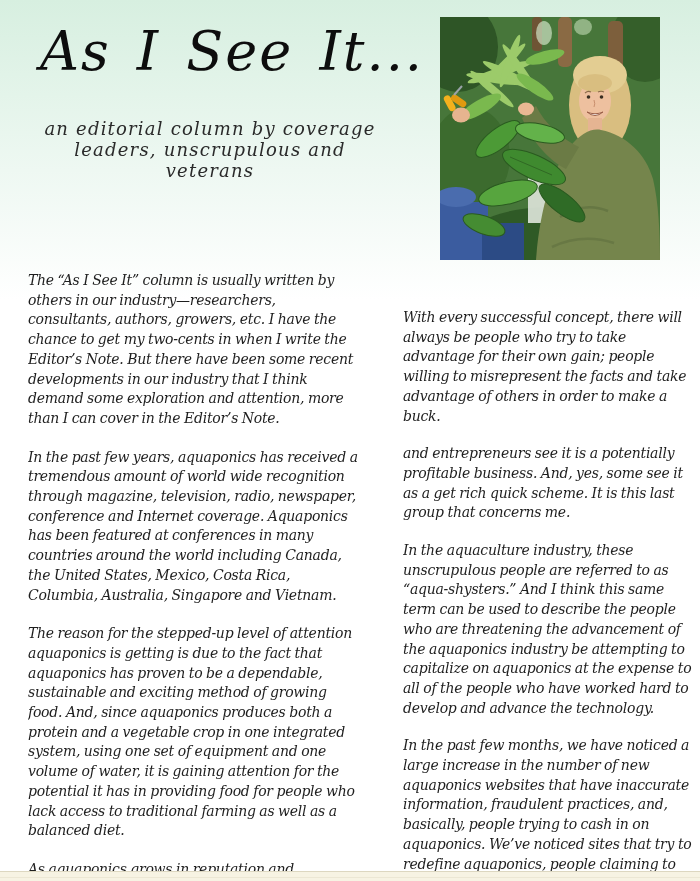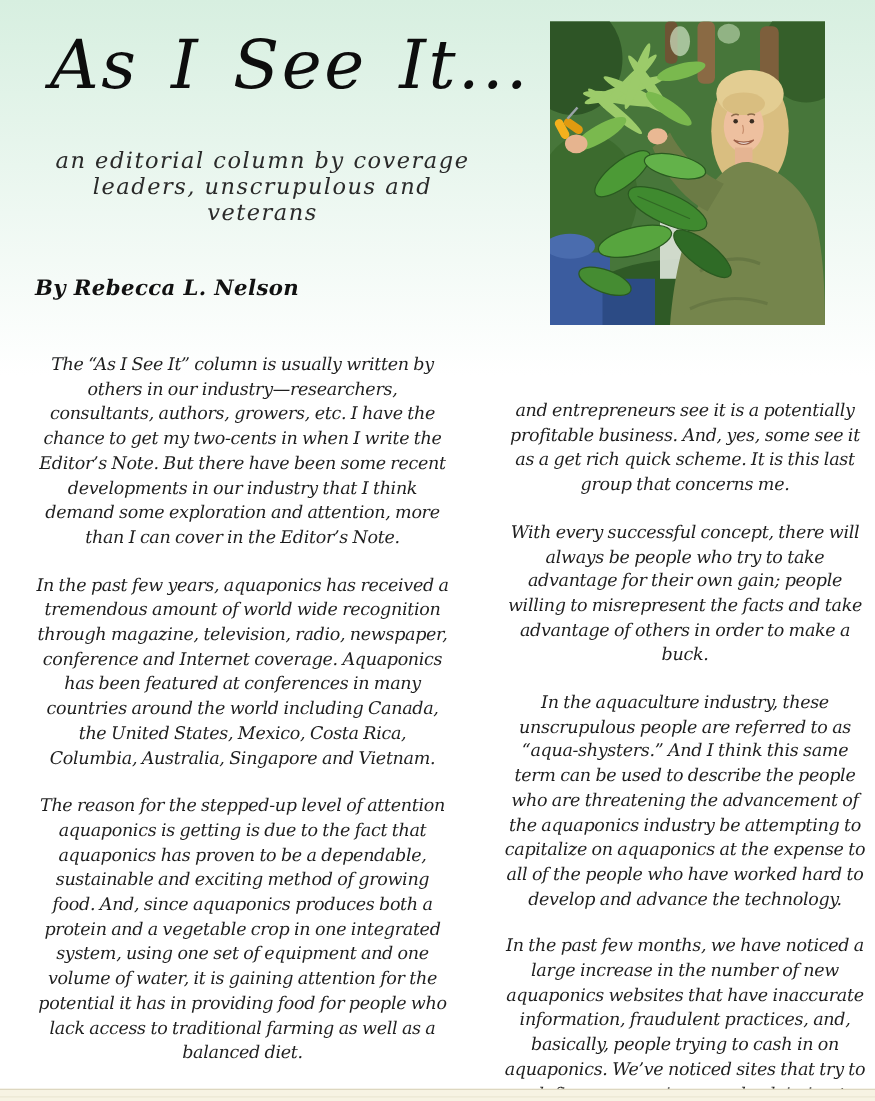--- a/index.html
+++ b/index.html
@@ -41,21 +41,21 @@
     position:absolute;left:440px;top:17px;width:220px;height:243px;
     overflow:hidden;
   }
   .photo svg{display:block;width:100%;height:100%;}
   .col{
     position:absolute;overflow:hidden;
     font-size:14px;line-height:19.7px;
     letter-spacing:-0.25px;word-spacing:-0.5px;
     text-align:left;
   }
-  .col p{margin:12px 0 19px 0;text-align:center;}
+  .col p{margin:0 0 19px 0;}
   .col-left{left:28px;top:271px;width:332px;height:600px;}
   .col-right{left:403px;top:308px;width:290px;height:564px;}
   .col-right p{margin-bottom:18px;}
   .footer-strip{
     position:absolute;left:0;bottom:0;width:700px;height:10px;
     background:var(--footer_bg);
     border-top:1px solid var(--footer_border);
   }
   .footer-strip::after{
     content:"";display:block;height:1px;margin-top:5px;background:#ece7d4;
@@ -66,21 +66,20 @@
 
 <div class="page">
 
   <h1 class="title">As I See It...</h1>
 
   <div class="subtitle">
     <div>an editorial column by coverage</div>
     <div>leaders, unscrupulous and veterans</div>
   </div>
 
-  <div class="byline">By Rebecca L. Nelson</div>
 
   <figure class="photo">
     <svg viewBox="0 0 220 243" preserveAspectRatio="none">
 
       <rect width="220" height="243" fill="#47763a"></rect>
       <ellipse cx="18" cy="30" rx="40" ry="45" fill="#2e5526"></ellipse>
       <ellipse cx="205" cy="25" rx="35" ry="40" fill="#355f2a"></ellipse>
       <ellipse cx="110" cy="230" rx="90" ry="40" fill="#2f5a26"></ellipse>
       <ellipse cx="30" cy="140" rx="40" ry="50" fill="#3c6b2e"></ellipse>
 
@@ -149,22 +148,22 @@
   </figure>
 
   <div class="col col-left">
     <p>The “As I See It” column is usually written by others in our industry—researchers, consultants, authors, growers, etc. I have the chance to get my two-cents in when I write the Editor’s Note.  But there have been some recent developments in our industry that I think demand some exploration and attention, more than I can cover in the Editor’s Note.</p>
     <p>In the past few years, aquaponics has received a tremendous amount of world wide recognition through magazine, television, radio, newspaper, conference and Internet coverage. Aquaponics has been featured at conferences in many countries around the world including Canada, the United States, Mexico, Costa Rica, Columbia, Australia, Singapore and Vietnam.</p>
     <p>The reason for the stepped-up level of attention aquaponics is getting is due to the fact that aquaponics has proven to be a dependable, sustainable and exciting method of growing food. And, since aquaponics produces both a protein and a vegetable crop in one integrated system, using one set of equipment and one volume of water, it is gaining attention for the potential it has in providing food for people who lack access to traditional farming as well as a balanced diet.</p>
     <p>As aquaponics grows in reputation and advancements, more and more people learn about this incredible technology and the potential it has.  Some like the idea that it is sustainable, teachers see it as an incredible teaching tool</p>
   </div>
 
   <div class="col col-right">
+    <p>With every successful concept, there will always be people who try to take advantage for their own gain; people willing to misrepresent the facts and take advantage of others in order to make a buck.</p>
     <p>and entrepreneurs see it is a potentially profitable business. And, yes, some see it as a get rich quick scheme. It is this last group that concerns me.</p>
-    <p>With every successful concept, there will always be people who try to take advantage for their own gain; people willing to misrepresent the facts and take advantage of others in order to make a buck.</p>
     <p>In the aquaculture industry,  these unscrupulous people are referred to as “aqua-shysters.” And I think this same term can be used to describe the people who are threatening the advancement of the aquaponics industry be attempting to capitalize on aquaponics at the expense to all of the people who have worked hard to develop and advance the technology.</p>
     <p>In the past few months, we have noticed a large increase in the number of new aquaponics websites that have inaccurate information, fraudulent practices, and, basically, people trying to cash in on aquaponics. We’ve noticed sites that try to redefine aquaponics, people claiming to be experts but without credentials, offering consulting with no examples of success, selling equipment with no support, assistance or troubleshooting.</p>
 
   </div>
 
   <div class="footer-strip"></div>
 
 </div>
 
 </body></html>

